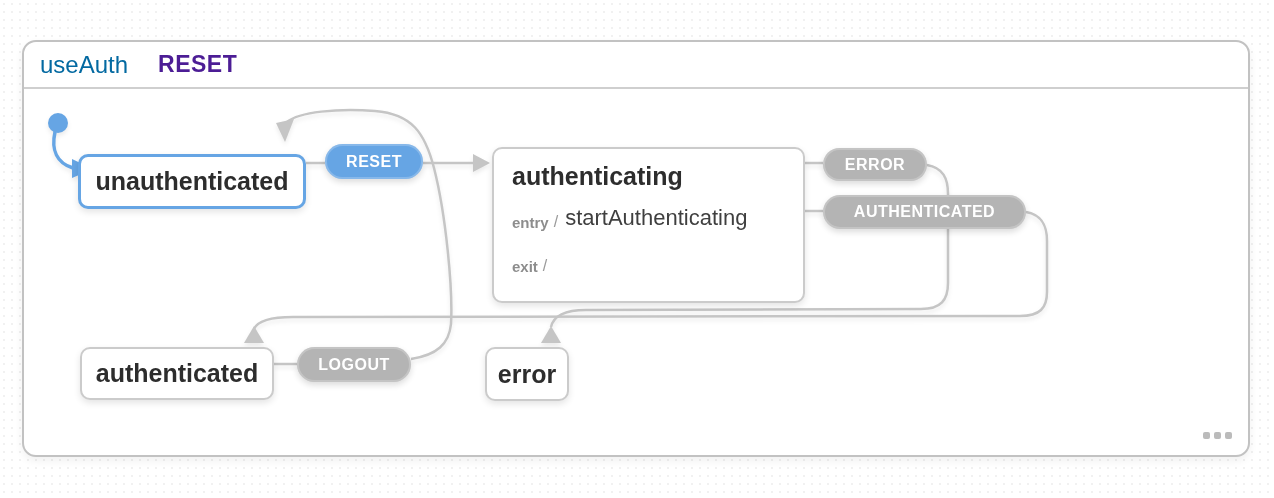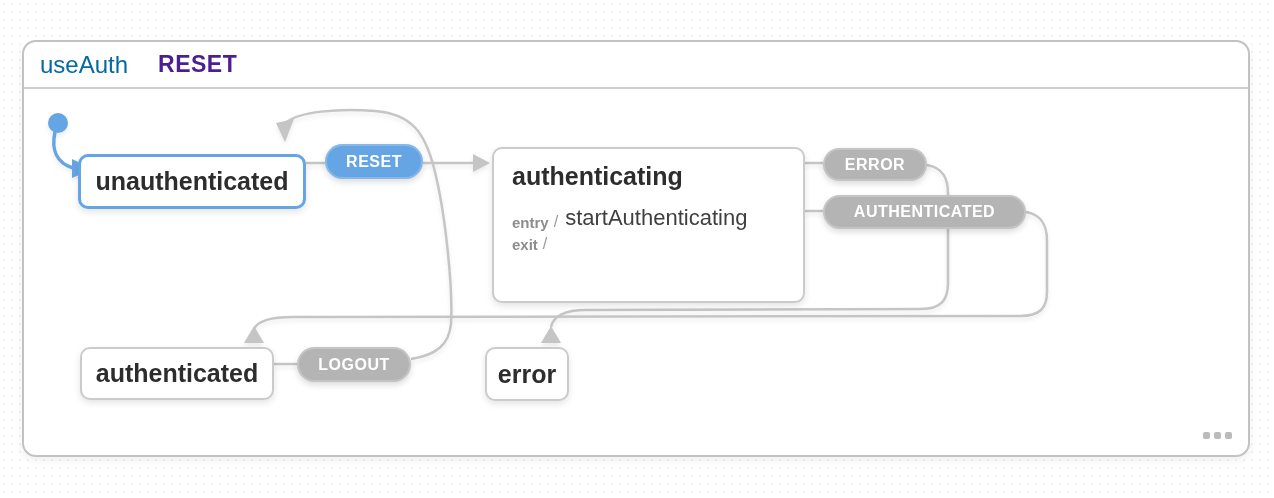--- a/index.html
+++ b/index.html
@@ -98,21 +98,21 @@
     <span class="state-label">unauthenticated</span>
   </div>
 
   <div class="node compound" style="left:492px; top:147px; width:313px; height:156px;">
     <span class="state-label">authenticating</span>
     <div class="action-row">
       <span class="action-keyword">entry</span>
       <span class="action-sep">/</span>
       <span class="action-name">startAuthenticating</span>
     </div>
-    <div class="action-row" style="margin-top:4px;">
+    <div class="action-row" style="margin-top:26px;">
       <span class="action-keyword">exit</span>
       <span class="action-sep">/</span>
     </div>
   </div>
 
   <div class="node" style="left:80px; top:347px; width:194px; height:53px;">
     <span class="state-label">authenticated</span>
   </div>
 
   <div class="node" style="left:485px; top:347px; width:84px; height:54px;">

